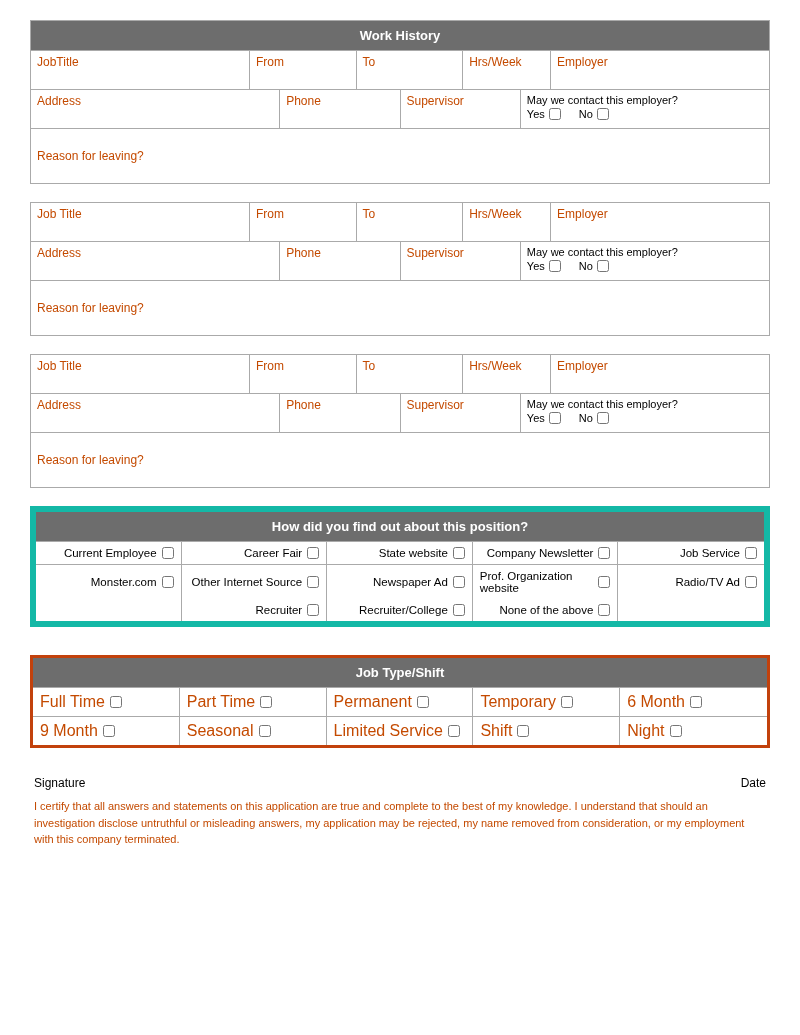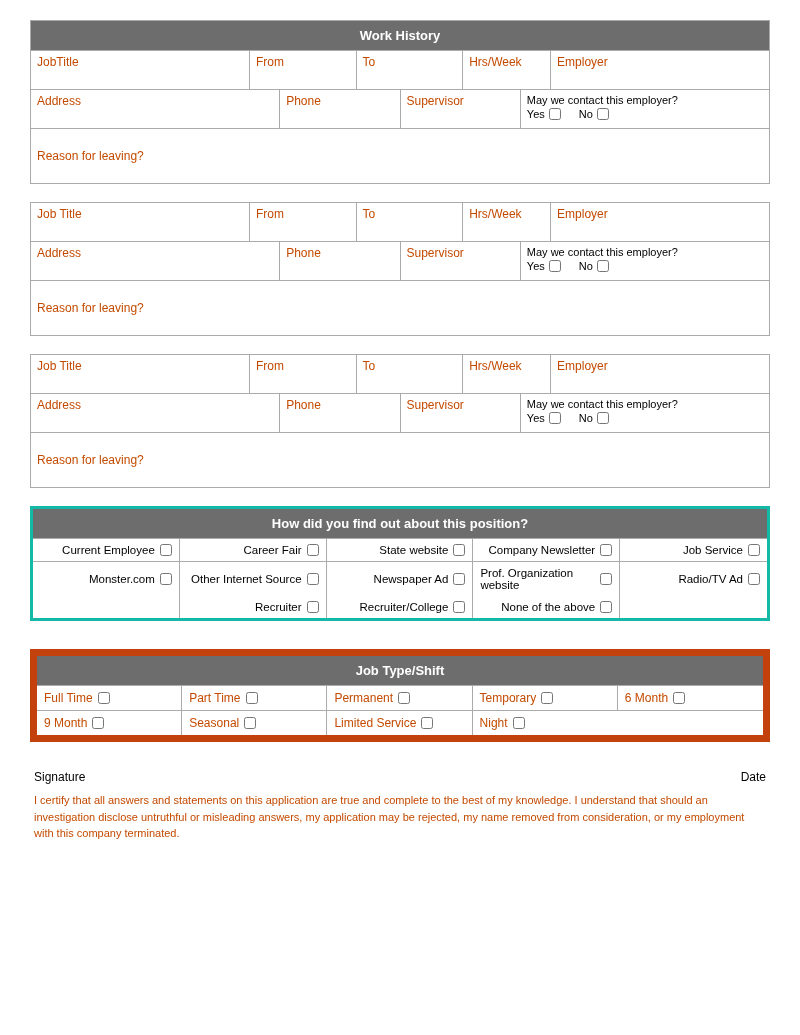--- a/index.html
+++ b/index.html
@@ -58,55 +58,55 @@
     }
     .reason-row {
       border-top: 1px solid #aaa;
       padding: 20px 6px;
       min-height: 32px;
       color: #c44a00;
       font-size: 12px;
     }
     
     .find-block {
-      border: 3px solid #14b8a6;
+      border: 6px solid #14b8a6;
       margin-bottom: 28px;
     }
     .find-cell {
       padding: 5px 7px;
       border-right: 1px solid #aaa;
       border-bottom: 1px solid #aaa;
       display: flex;
       align-items: center;
       gap: 5px;
       font-size: 11.5px;
       justify-content: flex-end;
     }
     .find-cell:last-child { border-right: none; }
     
     .job-type-block {
-      border: 7px solid #c2410c;
+      border: 3px solid #c2410c;
       margin-bottom: 18px;
       margin-top: 24px;
     }
     .jt-row {
       display: grid;
       grid-template-columns: repeat(5, 1fr);
       border-top: 1px solid #aaa;
     }
     .jt-cell {
       padding: 5px 7px;
       border-right: 1px solid #aaa;
       display: flex;
       align-items: center;
       gap: 5px;
       font-size: 12px;
     }
     .jt-cell:last-child { border-right: none; }
-    .jt-label { color: #c44a00; font-size: 12px; }
+    .jt-label { color: #c44a00; font-size: 16px; }
     
     .signature-area {
       display: flex;
       justify-content: space-between;
       padding: 10px 4px 4px 4px;
       font-size: 12px;
       color: #000;
     }
     .certification-text {
       font-size: 11px;
@@ -347,20 +347,24 @@
       <input type="checkbox" style="">
     </div>
     <div class="jt-cell">
       <span class="jt-label">Seasonal</span>
       <input type="checkbox" style="">
     </div>
     <div class="jt-cell">
       <span class="jt-label">Limited Service</span>
       <input type="checkbox" style="">
     </div>
+    <div class="jt-cell">
+      <span class="jt-label">Shift</span>
+      <input type="checkbox" style="">
+    </div>
     <div class="jt-cell" style="border-right:none;">
       <span class="jt-label">Night</span>
       <input type="checkbox" style="">
     </div>
   </div>
 </div>
 
 <div class="signature-area">
   <span>Signature</span>
   <span>Date</span>

